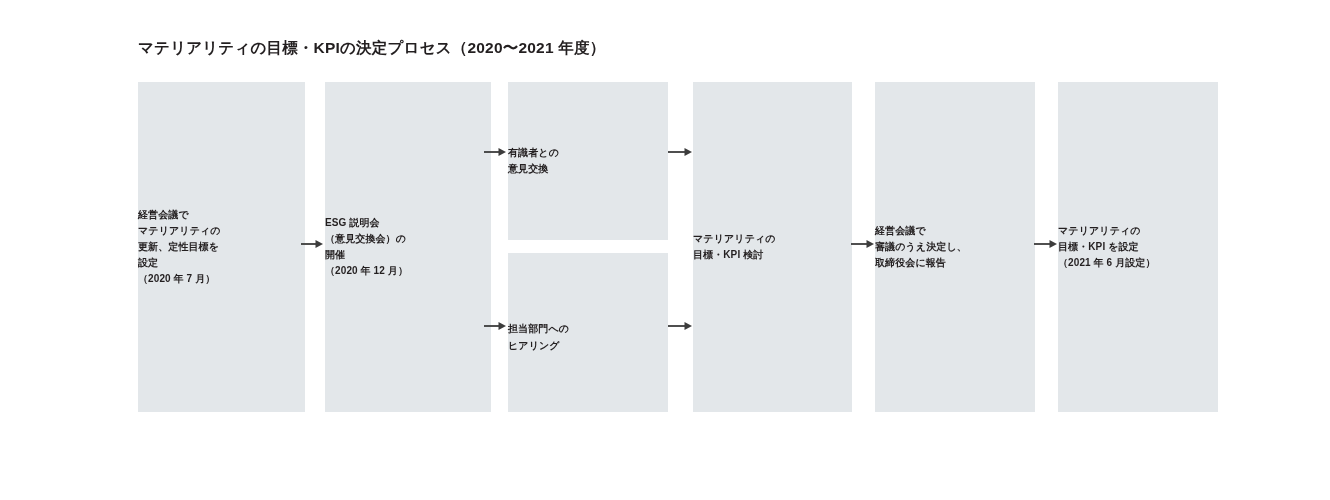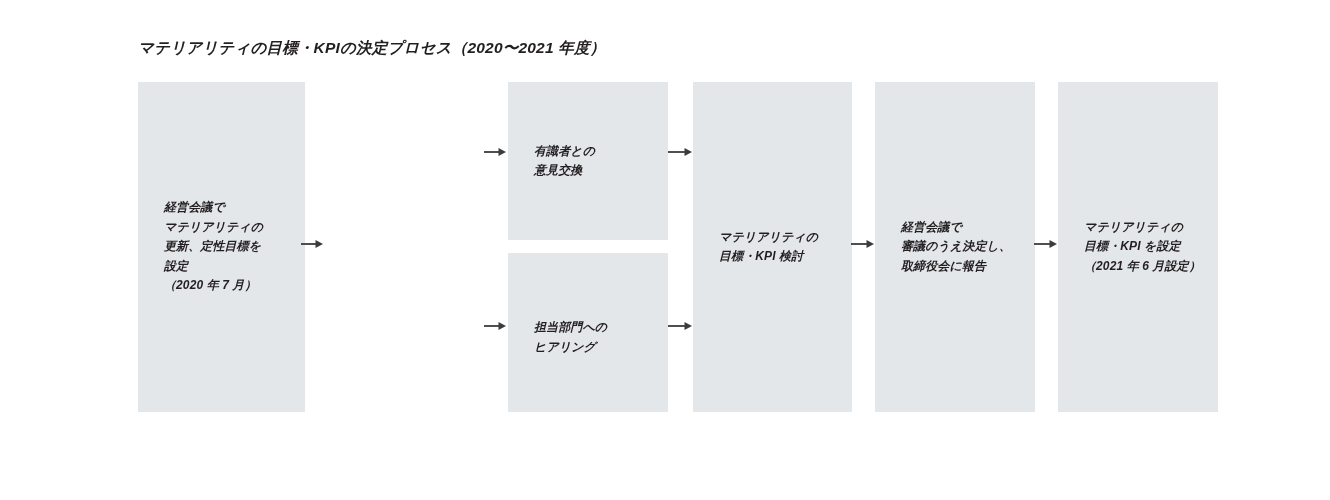--- a/index.html
+++ b/index.html
@@ -14,45 +14,44 @@
     font-family: "Liberation Sans", "DejaVu Sans", sans-serif;
     color: #231f20;
     overflow: hidden;
   }
   #diagram {
     position: absolute;
     left: 0;
     top: 0;
     width: 1184px;
     height: 500px;
-    font-style: italic;
   }
   .title {
     position: absolute;
     left: 138px;
     top: 38px;
     font-size: 15.5px;
     font-weight: 700;
     letter-spacing: 0.2px;
     color: #231f20;
     white-space: nowrap;
   }
   .node {
     position: absolute;
     background: #e3e7ea;
     box-sizing: border-box;
     display: flex;
     align-items: center;
   }
   .node-text {
-    font-size: 12px;
+    font-size: 10px;
     line-height: 1.62;
     font-weight: 700;
     color: #231f20;
-    padding-left: 26px;
+    padding-left: 0;
     padding-right: 6px;
     white-space: pre-line;
     letter-spacing: 0.1px;
   }
   .arrow {
     position: absolute;
     height: 10px;
     display: block;
   }
   .arrow svg { display: block; overflow: visible; }
@@ -61,20 +60,26 @@
 <body>
 
 <div id="diagram">
   <div class="title">マテリアリティの目標・KPIの決定プロセス（2020〜2021 年度）</div>
 <div class="node" style="left: 138px; top: 82px; width: 167px; height: 330px; background: rgb(227, 231, 234);">
       <div class="node-text" style="color: rgb(35, 31, 32);">経営会議で
 マテリアリティの
 更新、定性目標を
 設定
 （2020 年 7 月）</div>
+    </div>
+    <div class="node" style="left: 325px; top: 82px; width: 166px; height: 330px; background: rgb(227, 231, 234);">
+      <div class="node-text" style="color: rgb(35, 31, 32);">ESG 説明会
+（意見交換会）の
+開催
+（2020 年 12 月）</div>
     </div>
     <div class="node" style="left: 508px; top: 82px; width: 160px; height: 158px; background: rgb(227, 231, 234);">
       <div class="node-text" style="color: rgb(35, 31, 32);">有識者との
 意見交換</div>
     </div>
     <div class="node" style="left: 508px; top: 253px; width: 160px; height: 159px; background: rgb(227, 231, 234);">
       <div class="node-text" style="color: rgb(35, 31, 32); margin-top: 10px;">担当部門への
 ヒアリング</div>
     </div>
     <div class="node" style="left: 693px; top: 82px; width: 159px; height: 330px; background: rgb(227, 231, 234);">

